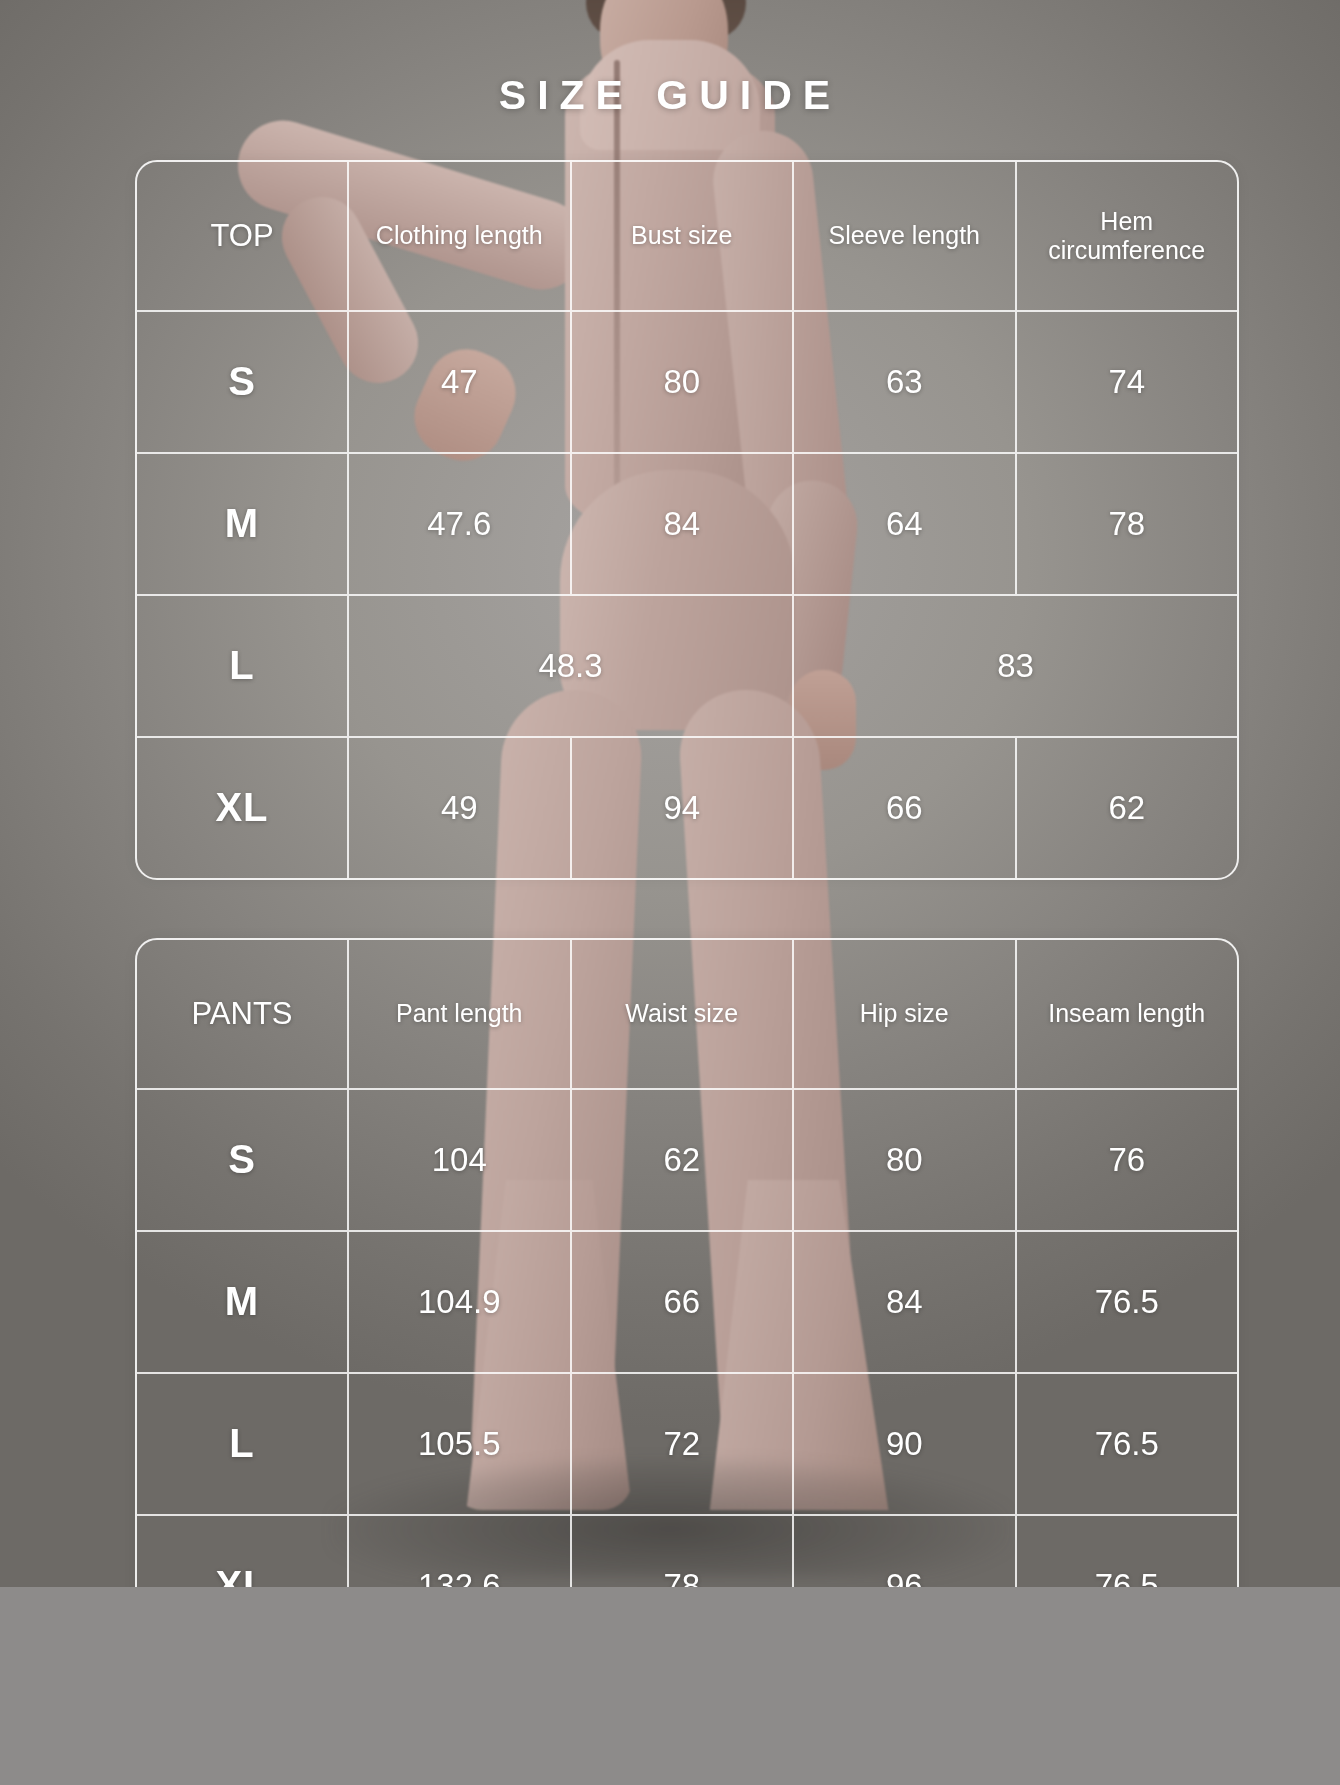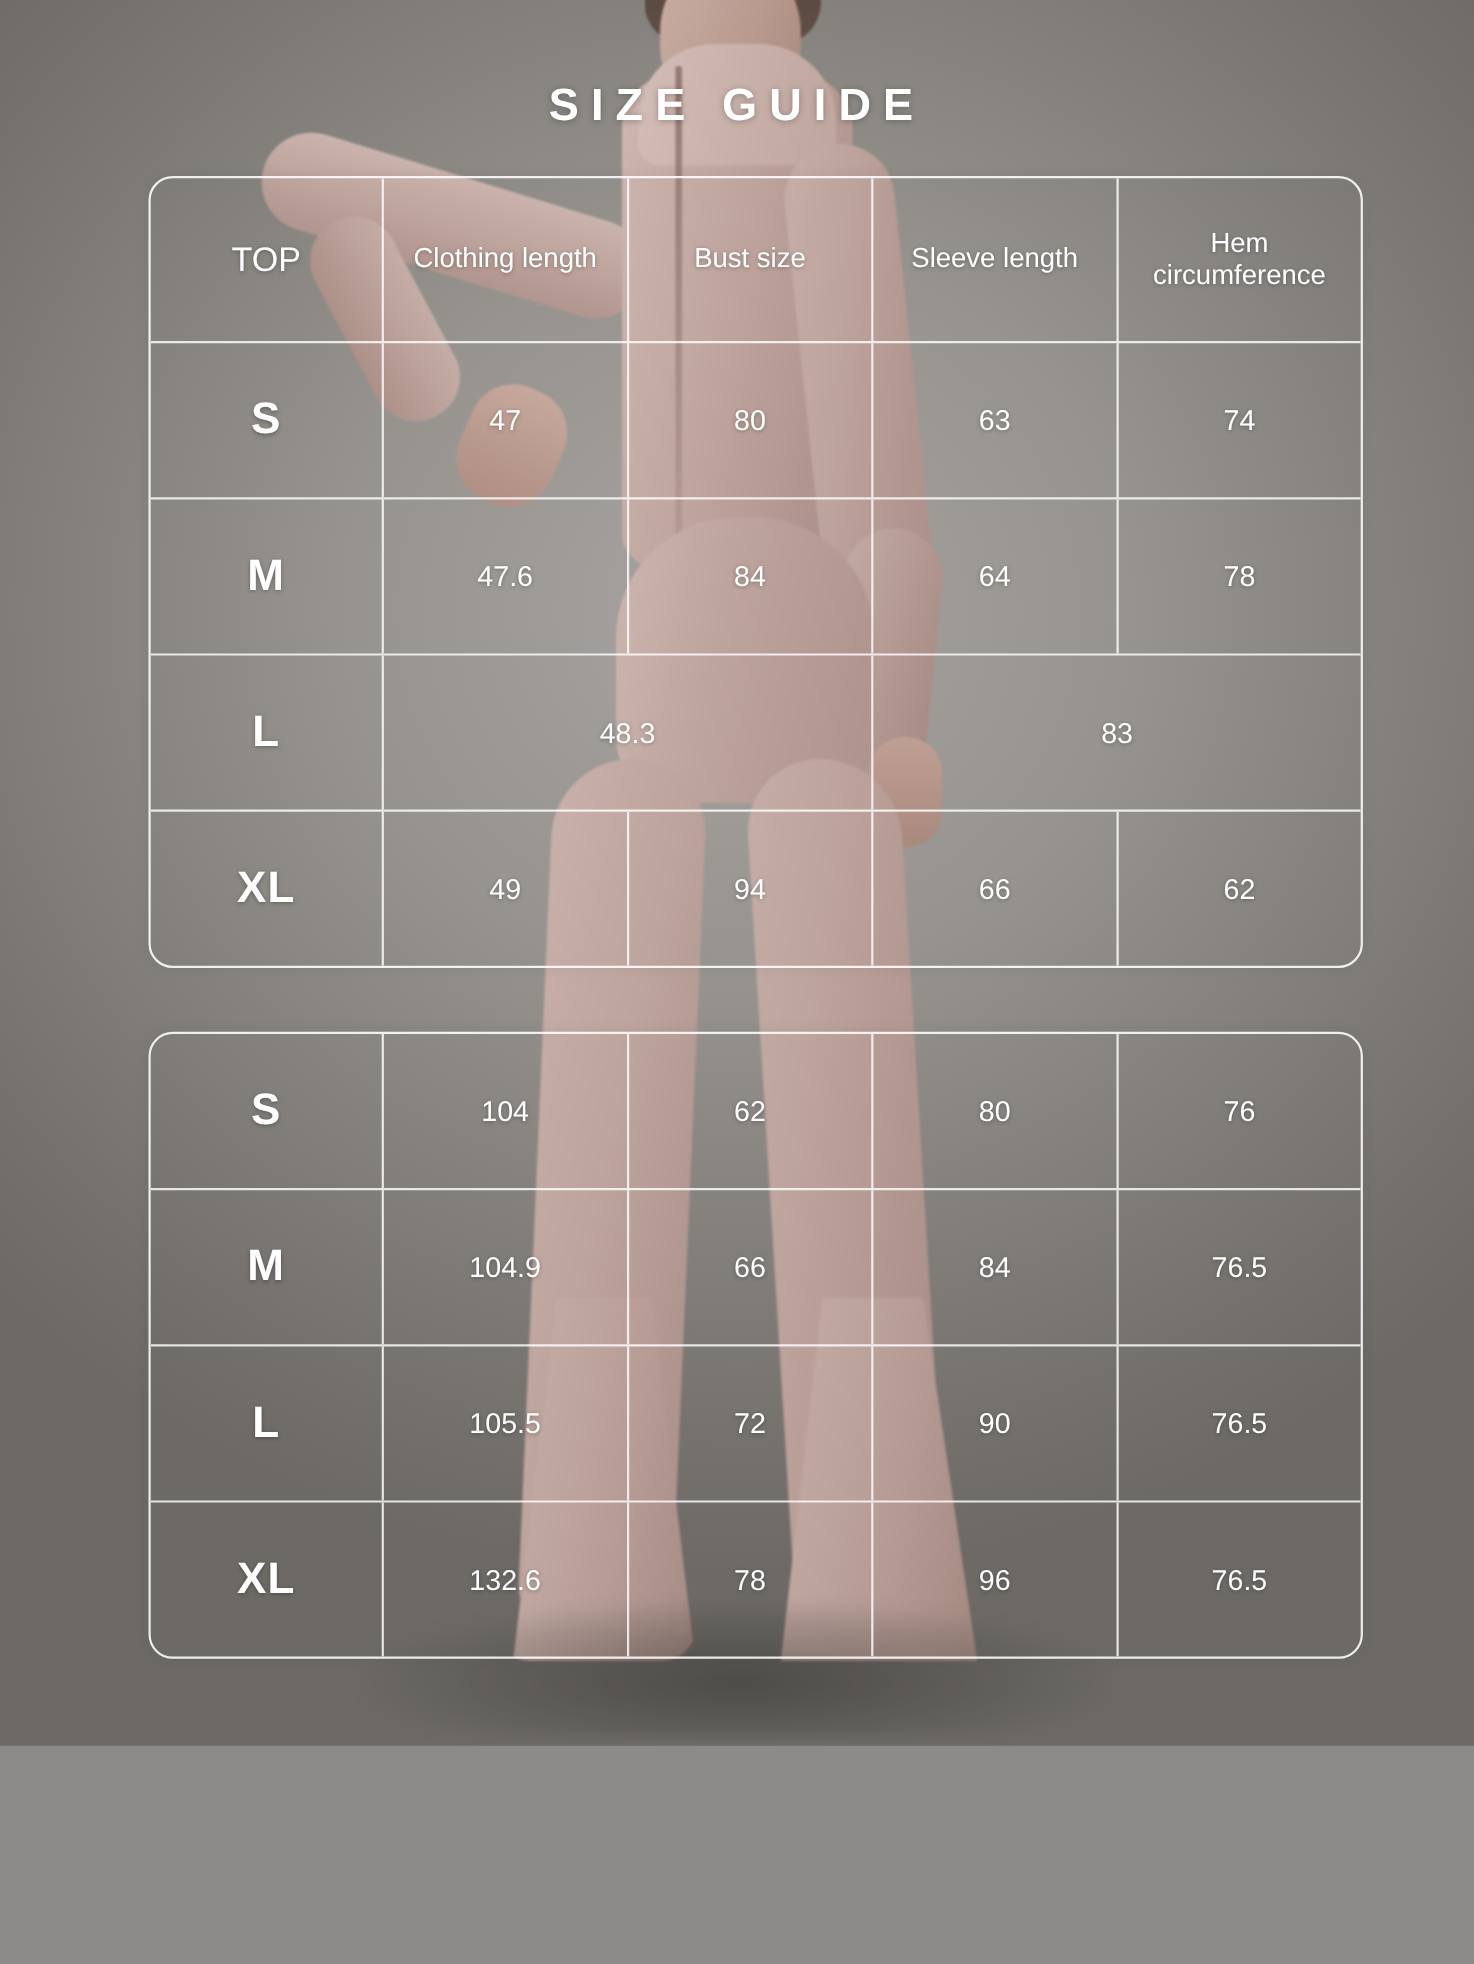--- a/index.html
+++ b/index.html
@@ -206,21 +206,21 @@
     box-sizing: border-box;
     font-size: 29px;
     text-shadow: 0 1px 4px rgba(0,0,0,.30);
     line-height: 1.18;
   }
   .cell:last-child { border-right: none; }
   .cell.c0 { flex: 0 0 212px; }
   .head-row .cell { font-size: 25px; height: 148px; }
   .head-row .cell.c0 { font-size: 31px; }
   .size-cell { font-size: 40px; font-weight: bold; letter-spacing: 1px; }
-  .val { font-size: 26px; }
+  .val { font-size: 33px; }
 </style>
 </head>
 <body>
 
 <div class="page">
 
   <div class="model fig-blur">
     <div class="fig hair"></div>
     <div class="fig head"></div>
     <div class="fig neck"></div>
@@ -276,20 +276,27 @@
       <div class="row">
         <div class="cell c0 size-cell">XL</div>
         <div class="cell val">49</div>
         <div class="cell val">94</div>
         <div class="cell val">66</div>
         <div class="cell val">62</div>
       </div>
     </div>
 
     <div class="table pants">
+      <div class="row head-row">
+        <div class="cell c0">PANTS</div>
+        <div class="cell">Pant length</div>
+        <div class="cell">Waist size</div>
+        <div class="cell">Hip size</div>
+        <div class="cell">Inseam length</div>
+      </div>
       <div class="row">
         <div class="cell c0 size-cell">S</div>
         <div class="cell val">104</div>
         <div class="cell val">62</div>
         <div class="cell val">80</div>
         <div class="cell val">76</div>
       </div>
       <div class="row">
         <div class="cell c0 size-cell">M</div>
         <div class="cell val">104.9</div>

